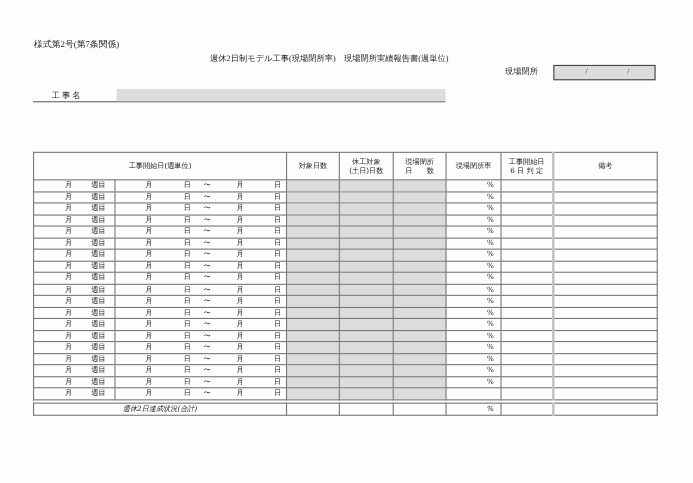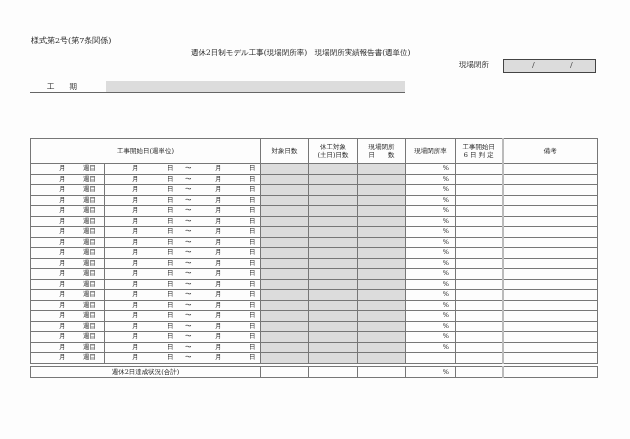--- a/index.html
+++ b/index.html
@@ -1,18 +1,18 @@
 <!DOCTYPE html>
 <html><head>
 <meta charset="utf-8">
 <style>
   html, body { margin:0; padding:0; }
   body { width:630px; height:439px; background:#fdfdfd; position:relative; overflow:hidden;
          font-family:"DejaVu Serif","Liberation Serif",serif; color:#222; }
-  .abs { position:absolute; }
+  .abs { position:absolute;font-family:Liberation Serif, serif; }
   .form-no { left:31px; top:35px; font-size:8px; }
   .title { left:191px; top:48px; font-size:7.5px; white-space:nowrap; }
   .start-label { left:459px; top:60px; font-size:7.5px; }
   .start-box { left:503px; top:59px; width:91px; height:12px; border:1.5px solid #444; background:#dcdcdc; }
   .start-box .sl { position:absolute; top:0px; font-size:8px; color:#444; }
   
   .info { left:30px; top:81px; width:375px; }
   .info-row { display:flex; height:11px; border-bottom:1px solid #666; }
   .info-label { width:76px; font-size:7.5px; line-height:11px; padding-left:17px; box-sizing:border-box; letter-spacing:0; display:flex; justify-content:space-between; padding-right:8px; }
   .info-field { flex:1; background:#dcdcdc; }
@@ -20,38 +20,38 @@
   table { border-collapse:collapse; position:absolute; table-layout:fixed; }
   .main { left:30px; top:138px; width:567px; }
   td, th { border:1px solid #777; font-size:6.5px; font-weight:normal; padding:0; text-align:center; overflow:hidden; white-space:nowrap; }
   th { height:24px; line-height:8px; }
   tr.drow td { height:9.5px; line-height:9px; }
   .gray { background:#dcdcdc; }
   .pct { text-align:right; padding-right:6px; }
   .pcell { position:relative; }
   .pcell span { position:absolute; top:0; }
   .total { left:30px; top:366px; width:567px; }
-  .total td { height:10px; line-height:10px; }
+  .total td { height:10px; line-height:10px;font-style:italic; }
   .thick-r { border-right:2px solid #bbb; }
 </style>
 </head>
 <body>
 
 <div class="abs form-no">様式第2号(第7条関係)</div>
 <div class="abs title">週休2日制モデル工事(現場閉所率)　現場閉所実績報告書(週単位)</div>
 
 <div class="abs start-label">現場閉所</div>
 <div class="abs start-box">
   <span class="sl" style="left:28px">/</span>
   <span class="sl" style="left:66px">/</span>
 </div>
 
 <div class="abs info">
   <div class="info-row">
-    <div class="info-label">工　　期</div>
+    <div class="info-label">工 事 名</div>
     <div class="info-field"></div>
   </div>
 </div>
 
 <table class="main">
   <colgroup>
     <col style="width:74px">
       <col style="width:156px">
       <col style="width:48px">
       <col style="width:49px">

